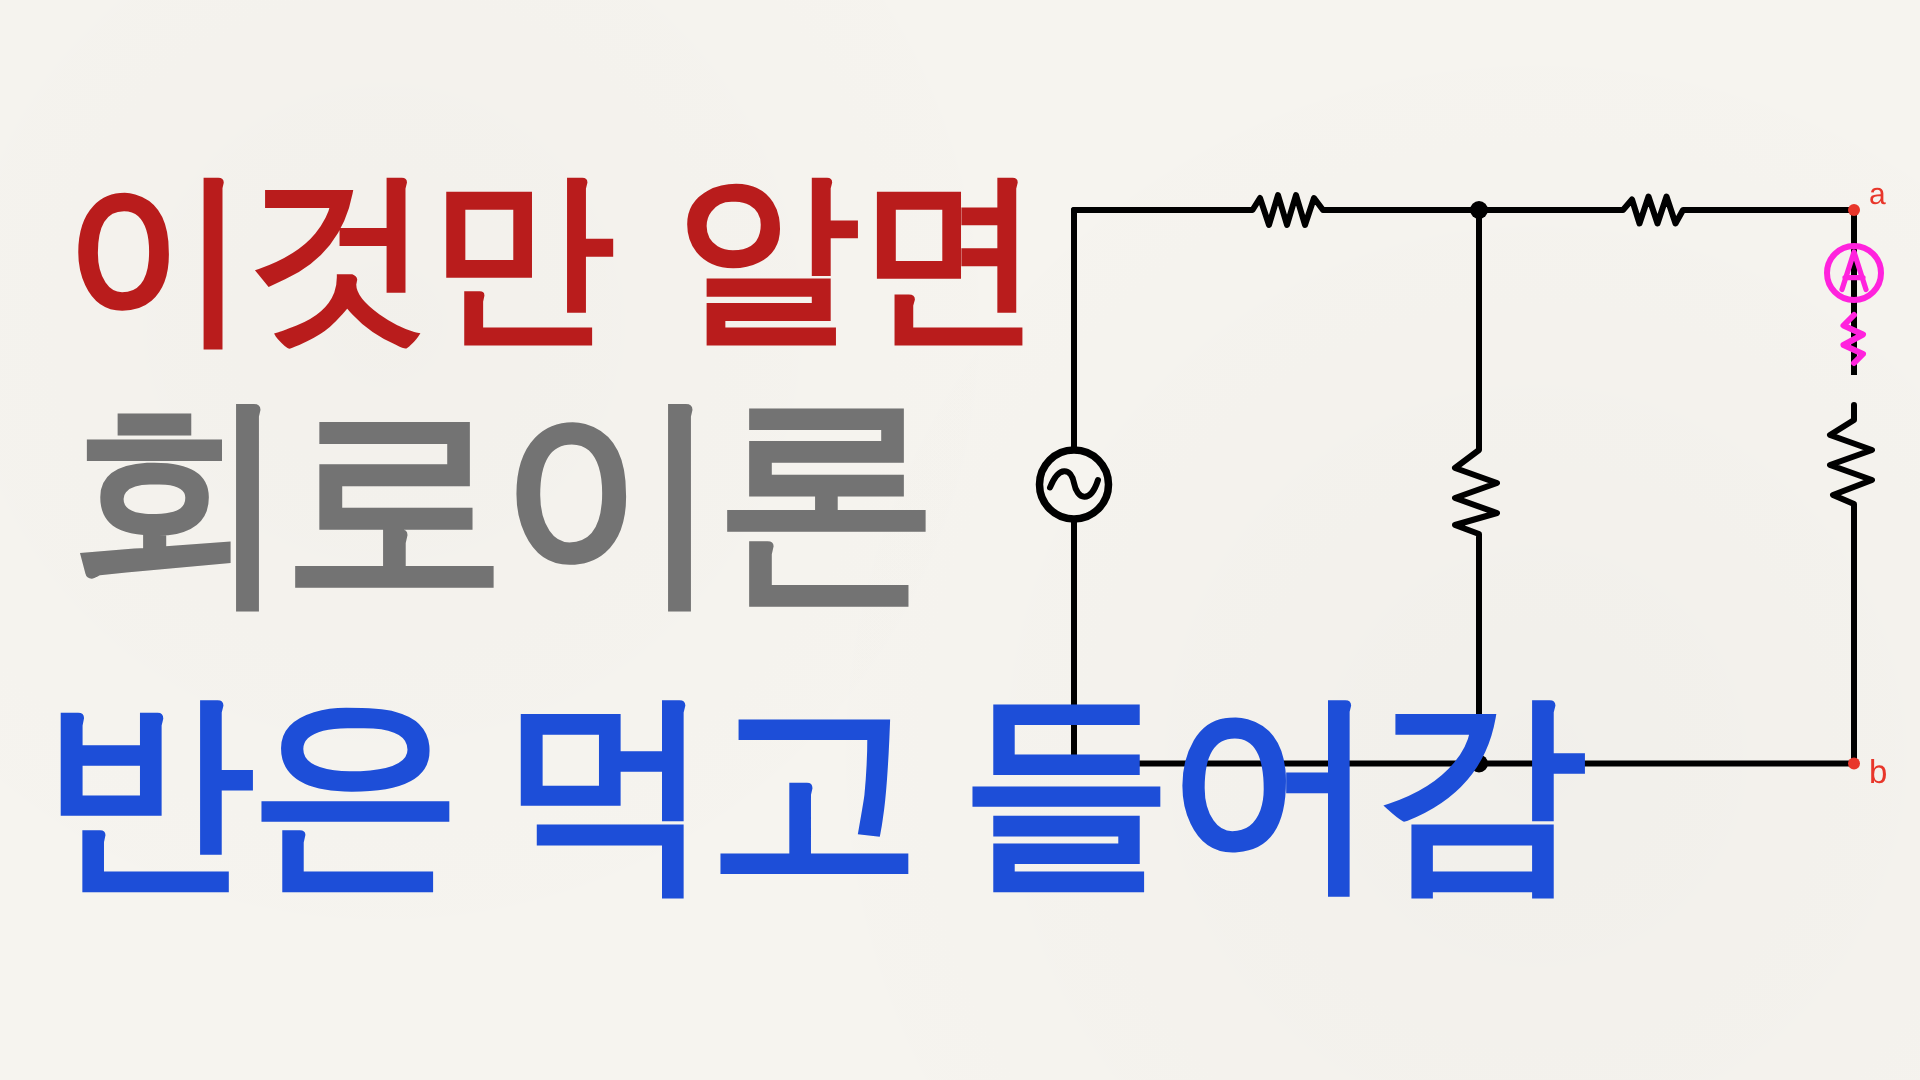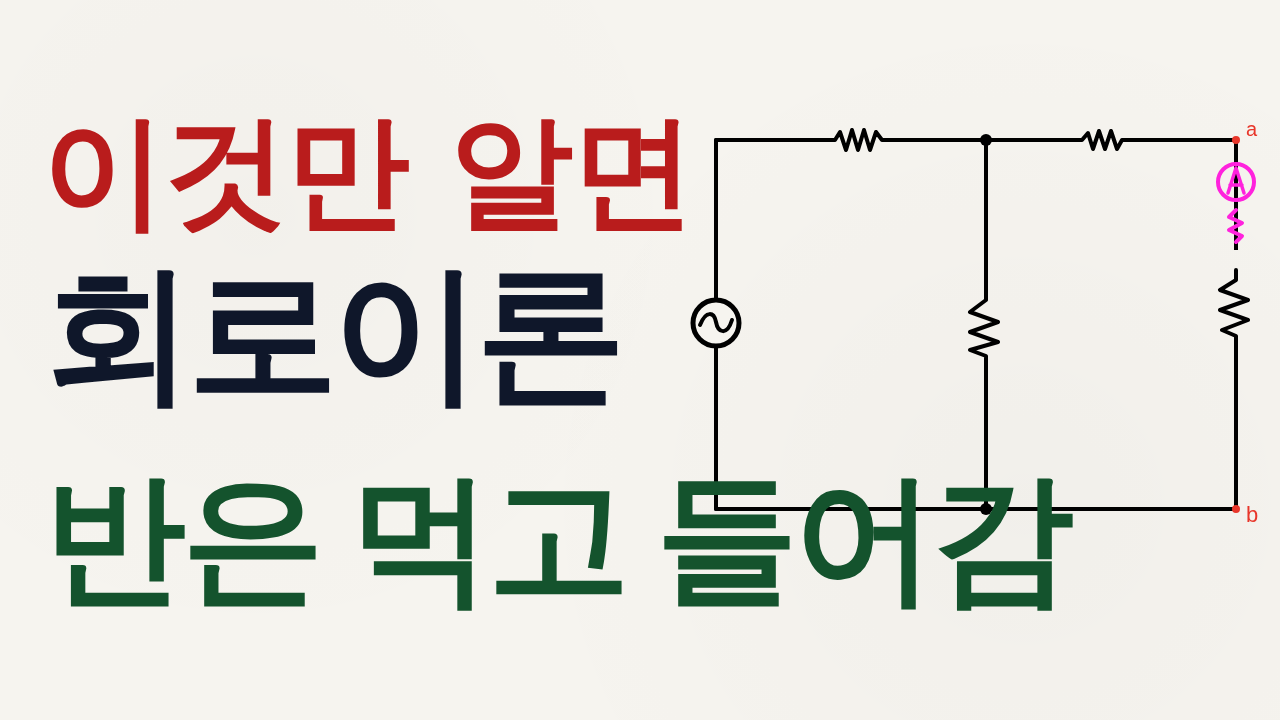--- a/index.html
+++ b/index.html
@@ -14,22 +14,22 @@
       radial-gradient(circle at 20% 30%, rgba(0,0,0,0.015) 0, transparent 40%),
       radial-gradient(circle at 80% 70%, rgba(0,0,0,0.02) 0, transparent 45%),
       #f6f4ef;
   }
   .headline {
     position:absolute; left:0; margin:0;
     font-weight:bold; white-space:nowrap;
     letter-spacing:-2px;
   }
   .line1 { top:96px; left:42px; font-size:124px; line-height:150px; color:#b91c1c; }
-  .line2 { top:248px; left:44px; font-size:150px; line-height:170px; color:#0f172a; letter-spacing:-6px; }
-  .line3 { top:448px; left:44px; font-size:142px; line-height:180px; color:#14532d; letter-spacing:-4px; }
+  .line2 { top:248px; left:44px; font-size:150px; line-height:170px; color:#737373; letter-spacing:-6px; }
+  .line3 { top:448px; left:28px; font-size:142px; line-height:180px; color:#1d4ed8; letter-spacing:-4px;font-family:Liberation Mono, monospace; }
   .line3 .gap { display:inline-block; width:30px; }
   svg.circuit { position:absolute; left:0; top:0; }
 </style>
 </head>
 <body>
 
 <div class="bg-texture"></div>
 
 <svg class="circuit" width="1280" height="720" viewBox="0 0 1280 720">
   <g fill="none" stroke="#000" stroke-width="4" stroke-linecap="round" stroke-linejoin="round">

